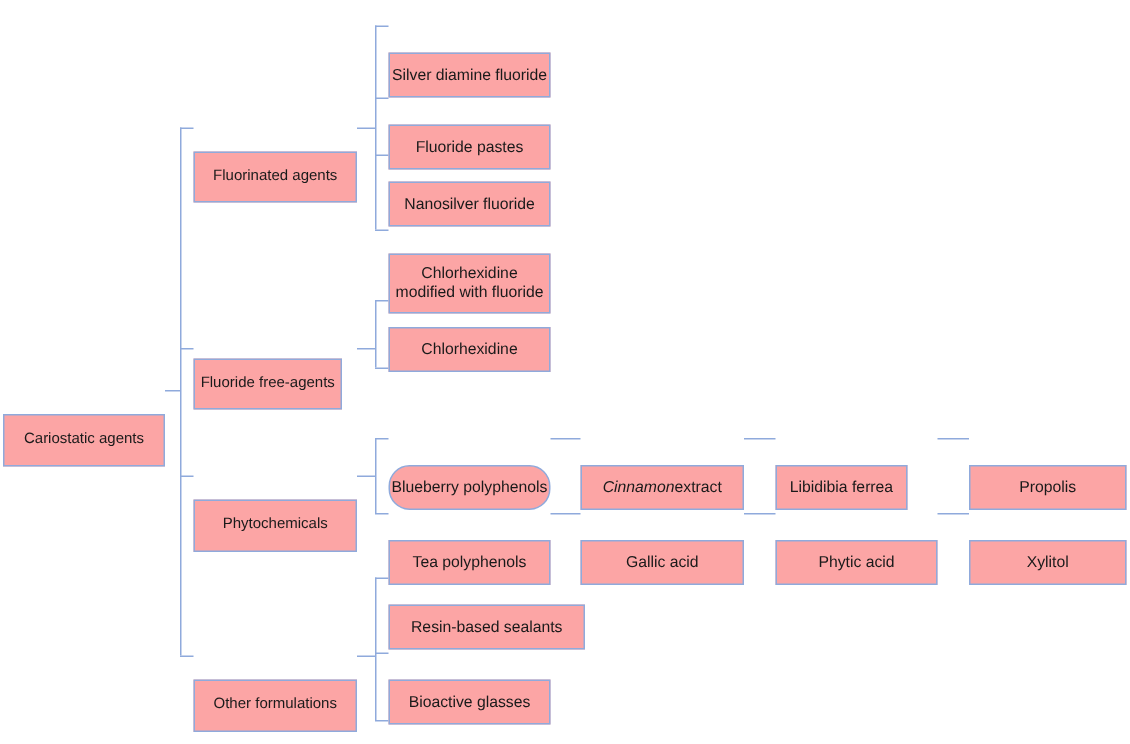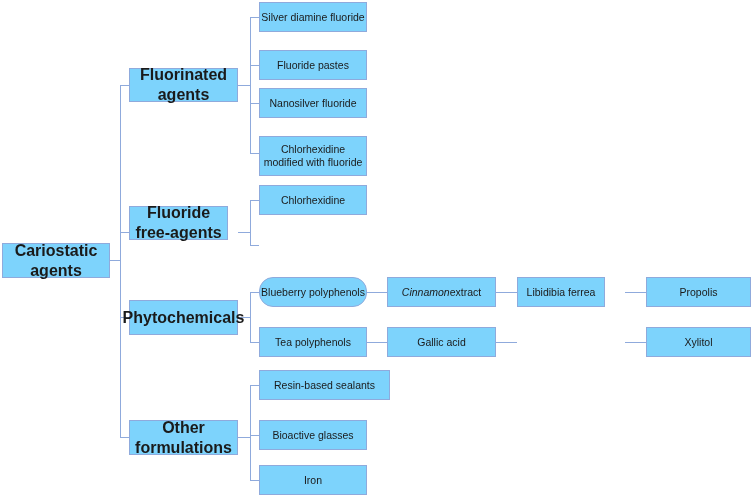--- a/index.html
+++ b/index.html
@@ -14,34 +14,35 @@
     position: relative;
     width: 753px;
     height: 496px;
     background: #ffffff;
     overflow: hidden;
   }
   .node {
     position: absolute;
     box-sizing: border-box;
     border: 1px solid #8FAADC;
-    background: #7dd3fc;
+    background: #fca5a5;
     display: flex;
     align-items: center;
     justify-content: center;
     text-align: center;
     color: #1a1a1a;
     font-size: 10.5px;
     line-height: 1.22;
     padding: 2px 0;
     z-index: 2;
+    margin-top: 33px;
   }
   .node.bold {
-    font-weight: bold;
-    font-size: 16px;
+    font-weight: normal;
+    font-size: 10px;
   }
   .node span.it {
     font-style: italic;
   }
   .conn {
     position: absolute;
     background: #8FAADC;
     z-index: 1;
   }
   .conn.h { height: 1px; }
@@ -138,20 +139,23 @@
   <div class="node" style="left:646px; top:277px; width:105px; height:30px;">
     <span>Propolis</span>
   </div>
 
   <div class="node" style="left:259px; top:327px; width:108px; height:30px;">
     <span>Tea polyphenols</span>
   </div>
   <div class="node" style="left:387px; top:327px; width:109px; height:30px;">
     <span>Gallic acid</span>
   </div>
+  <div class="node" style="left:517px; top:327px; width:108px; height:30px;">
+    <span>Phytic acid</span>
+  </div>
   <div class="node" style="left:646px; top:327px; width:105px; height:30px;">
     <span>Xylitol</span>
   </div>
 
   <div class="node bold" style="left:129px; top:420px; width:109px; height:35px;">
     <span>Other formulations</span>
   </div>
 
   <div class="node" style="left:259px; top:370px; width:131px; height:30px;">
     <span>Resin-based sealants</span>

